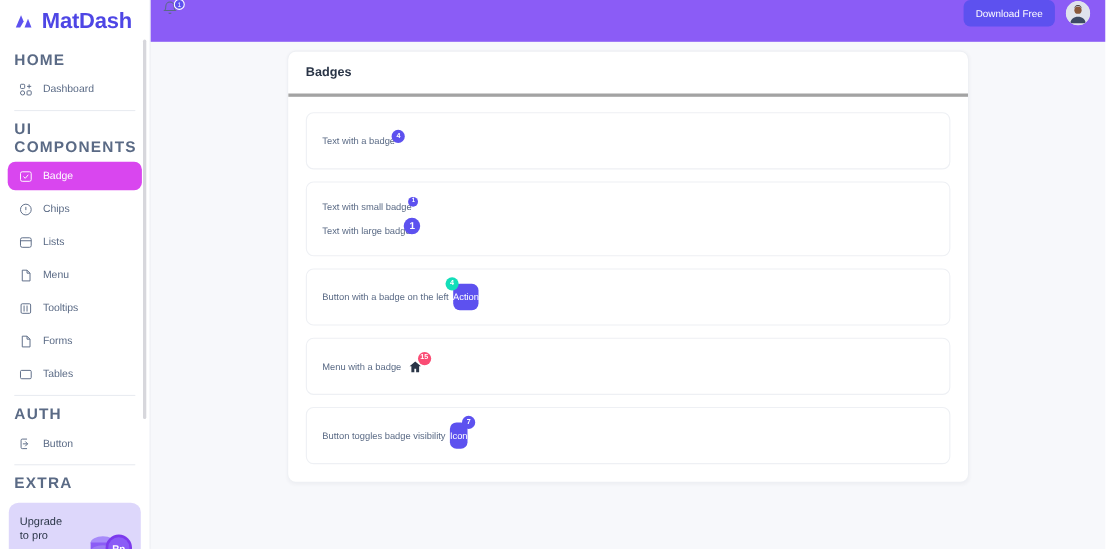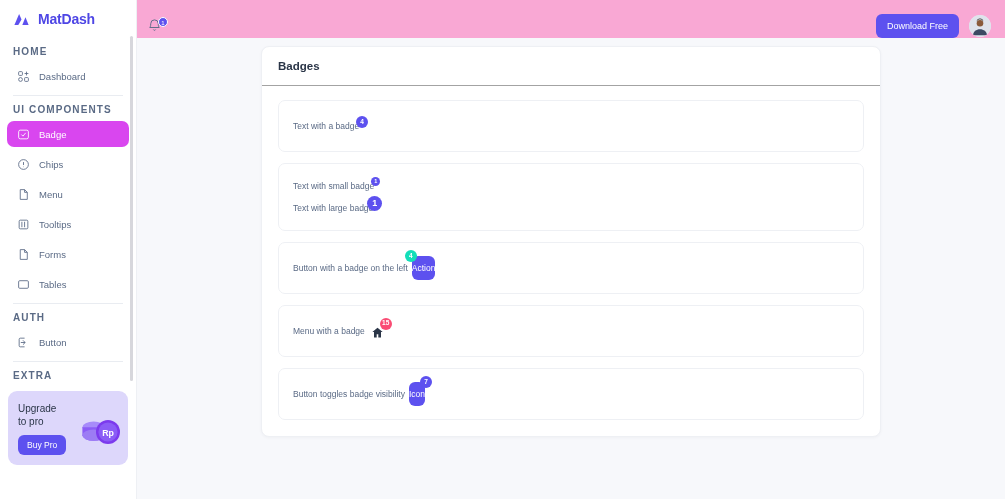--- a/index.html
+++ b/index.html
@@ -18,26 +18,26 @@
     position: relative;
     flex: 0 0 136px;
     padding-top: 0;
   }
   .brand {
     height: 38px; display: flex; align-items: center; gap: 7px;
     padding-left: 12px;
   }
   .brand-mark { width: 19px; height: 19px; display: block; }
   .brand-text {
-    font-size: 14px; font-weight: bold; color: #4e46e5;
+    font-size: 20px; font-weight: bold; color: #4e46e5;
     letter-spacing: -0.2px;
   }
   .nav-scroll { padding: 0 7px; }
   .nav-heading {
-    font-size: 10px; font-weight: bold; color: #5a6a85;
+    font-size: 14px; font-weight: bold; color: #5a6a85;
     letter-spacing: 1.1px; text-transform: uppercase;
     padding: 8px 6px 6px 6px;
   }
   .nav-item {
     display: flex; align-items: center; gap: 9px;
     height: 26px; padding: 0 10px; margin-bottom: 4px;
     border-radius: 7px; cursor: pointer;
     color: #5a6a85; font-size: 9.5px;
   }
   .nav-item .ico { width: 13px; height: 13px; display: block; flex: 0 0 13px; }
@@ -77,22 +77,22 @@
   }
 
   
   .main {
     flex: 1; height: 499px;
     background: #f7f8fb;
     position: relative;
     border-left: 1px solid #eef0f4;
   }
   .topbar {
-    height: 38px; background: #f9a8d4;
-    display: flex; align-items: flex-end;
+    height: 38px; background: #8b5cf6;
+    display: flex; align-items: flex-start;
     padding: 0 14px 0 10px;
     position: relative;
   }
   .bell-wrap { position: relative; width: 20px; height: 20px; cursor: pointer; }
   .bell-dot {
     position: absolute; right: -1px; top: -1px;
     width: 10px; height: 10px; border-radius: 50%;
     background: #5d51ef; color: #fff;
     font-size: 6px; line-height: 10px; text-align: center;
     border: 1.2px solid #fff;
@@ -110,21 +110,21 @@
   }
 
   .content { padding: 8px 124px 0 124px; }
   .panel {
     background: #ffffff; border-radius: 8px;
     border: 1px solid #eef0f4;
     box-shadow: 0 1px 3px rgba(45,55,72,0.04);
     overflow: hidden;
   }
   .panel-head {
-    padding: 13px 16px; border-bottom: 1px solid #a3a3a3;
+    padding: 13px 16px; border-bottom: 3px solid #a3a3a3;
     font-size: 11.5px; font-weight: bold; color: #2a3547;
   }
   .panel-body { padding: 14px 16px 16px 16px; }
 
   .demo-card {
     border: 1px solid #eef0f4; border-radius: 7px;
     margin-bottom: 11px; padding: 0 14px;
     display: flex; flex-direction: column; justify-content: center;
     background: #fff;
   }
@@ -212,20 +212,29 @@
         <span class="ico">
           <svg viewBox="0 0 24 24" width="13" height="13" fill="none" stroke="#5a6a85" stroke-width="1.6">
             <circle cx="12" cy="12" r="9"></circle>
             <line x1="12" y1="7.5" x2="12" y2="13"></line>
             <circle cx="12" cy="16.3" r="0.7" fill="#5a6a85" stroke="none"></circle>
           </svg>
         </span>
         <span>Chips</span>
       </div>
 
+      <div class="nav-item">
+        <span class="ico">
+          <svg viewBox="0 0 24 24" width="13" height="13" fill="none" stroke="#5a6a85" stroke-width="1.6">
+            <rect x="3" y="4" width="18" height="16" rx="3"></rect>
+            <line x1="3" y1="9" x2="21" y2="9"></line>
+          </svg>
+        </span>
+        <span>Lists</span>
+      </div>
 
       <div class="nav-item">
         <span class="ico">
           <svg viewBox="0 0 24 24" width="13" height="13" fill="none" stroke="#5a6a85" stroke-width="1.6">
             <path d="M6 3 h8 l5 5 v13 H6 Z"></path>
             <path d="M14 3 v5 h5"></path>
           </svg>
         </span>
         <span>Menu</span>
       </div>

